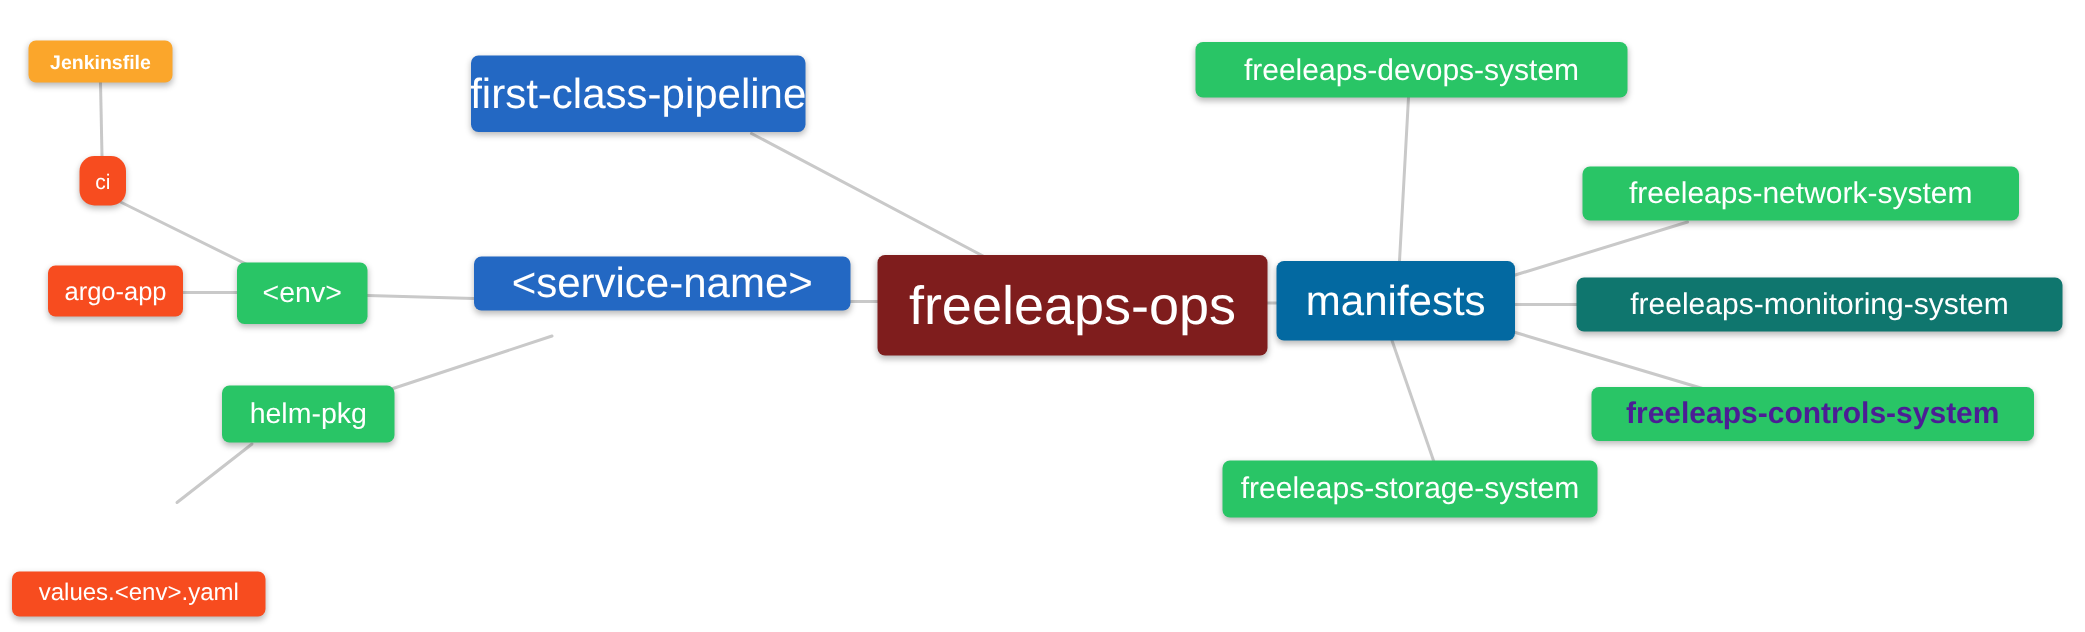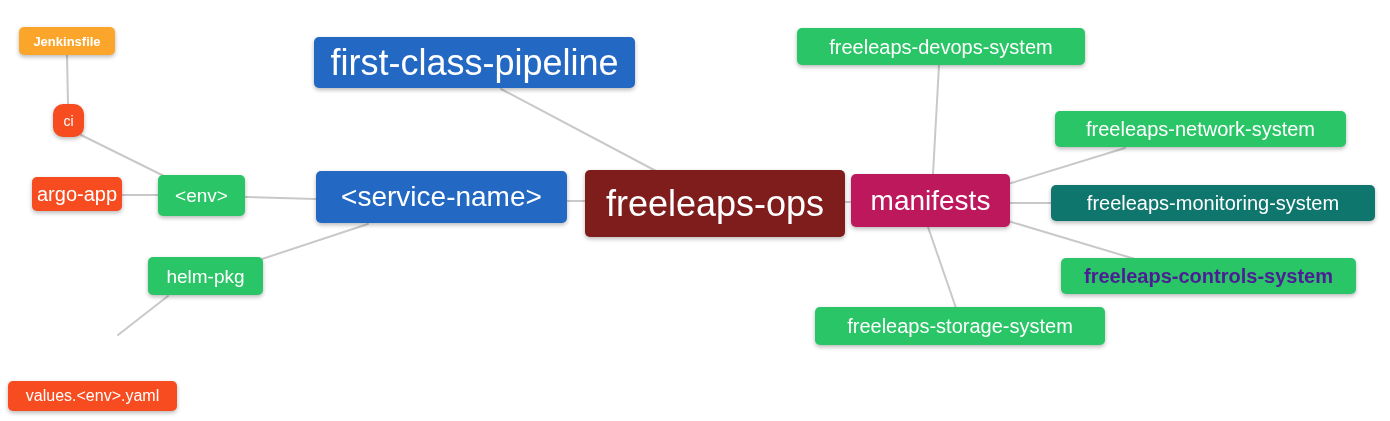--- a/index.html
+++ b/index.html
@@ -53,26 +53,26 @@
       <line x1="845" y1="202" x2="851" y2="202" stroke="#c9c9c9" stroke-width="2" stroke-linecap="round"></line>
       <line x1="933" y1="174" x2="939" y2="65" stroke="#c9c9c9" stroke-width="2" stroke-linecap="round"></line>
       <line x1="1008" y1="184" x2="1125" y2="148" stroke="#c9c9c9" stroke-width="2" stroke-linecap="round"></line>
       <line x1="1010" y1="203" x2="1052" y2="203" stroke="#c9c9c9" stroke-width="2" stroke-linecap="round"></line>
       <line x1="1008" y1="221" x2="1135" y2="259" stroke="#c9c9c9" stroke-width="2" stroke-linecap="round"></line>
       <line x1="928" y1="227" x2="956" y2="308" stroke="#c9c9c9" stroke-width="2" stroke-linecap="round"></line>
     </svg>
 
 <div class="node" style="left: 19px; top: 27px; width: 96px; height: 28px; font-size: 13px; background: rgb(251, 166, 43); color: rgb(255, 255, 255); font-weight: bold;">Jenkinsfile</div>
     <div class="node" style="left: 53px; top: 104px; width: 31px; height: 33px; font-size: 14px; background: rgb(247, 76, 31); color: rgb(255, 255, 255); border-radius: 10px;">ci</div>
-    <div class="node" style="left: 32px; top: 177px; width: 90px; height: 34px; font-size: 20px; background: rgb(247, 76, 31); color: rgb(255, 255, 255);">argo-app</div>
+    <div class="node" style="left: 32px; top: 177px; width: 90px; height: 34px; font-size: 17px; background: rgb(247, 76, 31); color: rgb(255, 255, 255);">argo-app</div>
     <div class="node" style="left: 158px; top: 175px; width: 87px; height: 41px; font-size: 19px; background: rgb(41, 197, 102); color: rgb(255, 255, 255);">&lt;env&gt;</div>
     <div class="node" style="left: 148px; top: 257px; width: 115px; height: 38px; font-size: 19px; background: rgb(41, 197, 102); color: rgb(255, 255, 255);">helm-pkg</div>
     <div class="node" style="left: 8px; top: 337px; width: 169px; height: 30px; font-size: 16px; background: rgb(247, 76, 31); color: rgb(255, 255, 255); margin-top: 44px;">values.&lt;env&gt;.yaml</div>
-    <div class="node" style="left: 314px; top: 37px; width: 321px; height: 51px; font-size: 36px; background: rgb(35, 104, 195); color: rgb(255, 255, 255);">first-class-pipeline</div>
-    <div class="node" style="left: 316px; top: 171px; width: 251px; height: 52px; font-size: 28px; background: rgb(35, 104, 195); color: rgb(255, 255, 255);">&lt;service-name&gt;</div>
+    <div class="node" style="left: 314px; top: 37px; width: 223px; height: 51px; font-size: 28px; background: rgb(35, 104, 195); color: rgb(255, 255, 255);">first-class-pipeline</div>
+    <div class="node" style="left: 316px; top: 171px; width: 251px; height: 36px; font-size: 28px; background: rgb(35, 104, 195); color: rgb(255, 255, 255);">&lt;service-name&gt;</div>
     <div class="node" style="left: 585px; top: 170px; width: 260px; height: 67px; font-size: 36px; background: #7f1d1d; color: rgb(255, 255, 255);">freeleaps-ops</div>
-    <div class="node" style="left: 851px; top: 174px; width: 159px; height: 53px; font-size: 28px; background: #be185d; color: rgb(255, 255, 255);">manifests</div>
+    <div class="node" style="left: 851px; top: 174px; width: 159px; height: 53px; font-size: 28px; background: #0369a1; color: rgb(255, 255, 255);">manifests</div>
     <div class="node" style="left: 1055px; top: 111px; width: 291px; height: 36px; font-size: 20px; background: rgb(41, 197, 102); color: rgb(255, 255, 255);">freeleaps-network-system</div>
     <div class="node" style="left: 797px; top: 28px; width: 288px; height: 37px; font-size: 20px; background: rgb(41, 197, 102); color: rgb(255, 255, 255);">freeleaps-devops-system</div>
     <div class="node" style="left: 1051px; top: 185px; width: 324px; height: 36px; font-size: 20px; background: #0f766e; color: rgb(255, 255, 255);">freeleaps-monitoring-system</div>
     <div class="node" style="left: 1061px; top: 258px; width: 295px; height: 36px; font-size: 20px; background: rgb(41, 197, 102); color: #4c1d95; font-weight: bold;">freeleaps-controls-system</div>
-    <div class="node" style="left: 815px; top: 307px; width: 290px; height: 38px; font-size: 20px; background: rgb(41, 197, 102); color: rgb(255, 255, 255);">freeleaps-storage-system</div>
+    <div class="node" style="left: 815px; top: 307px; width: 250px; height: 38px; font-size: 20px; background: rgb(41, 197, 102); color: rgb(255, 255, 255);">freeleaps-storage-system</div>
   </div>
 
 </body></html>

